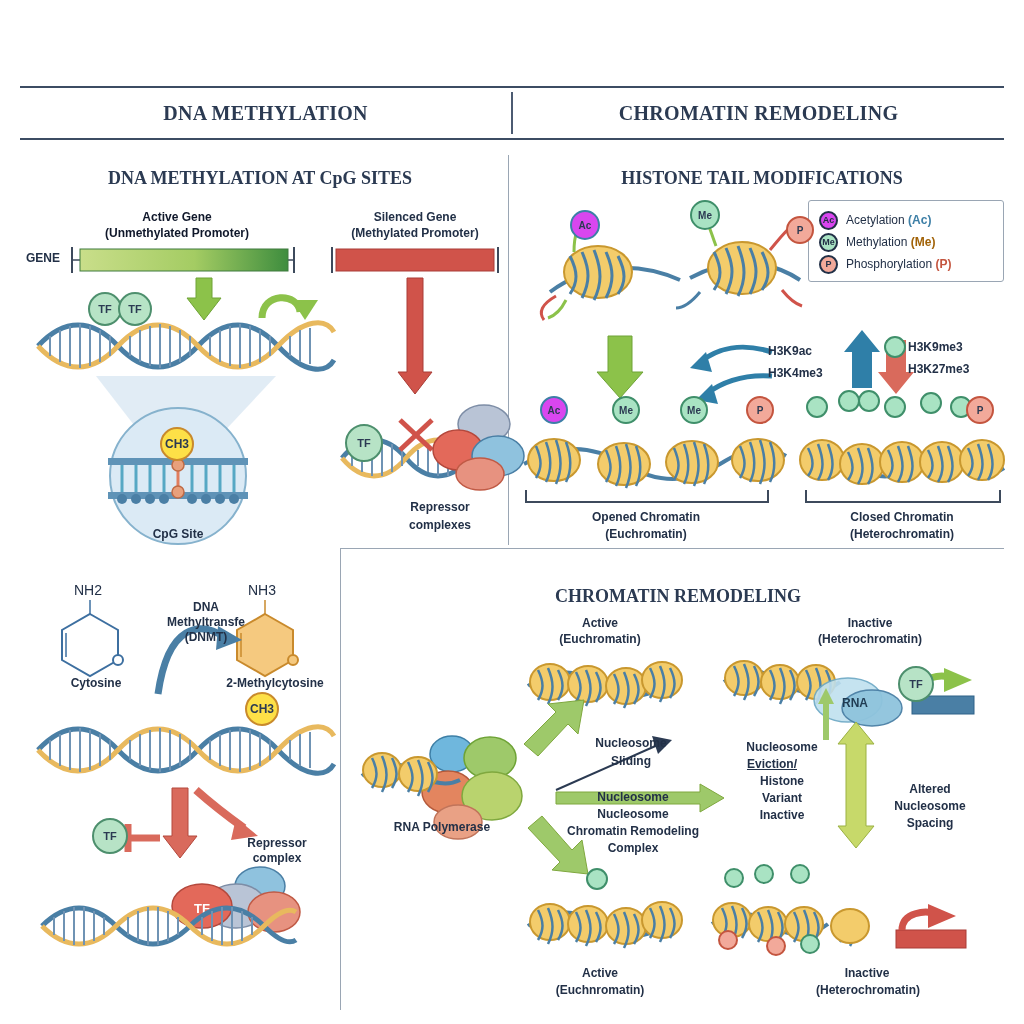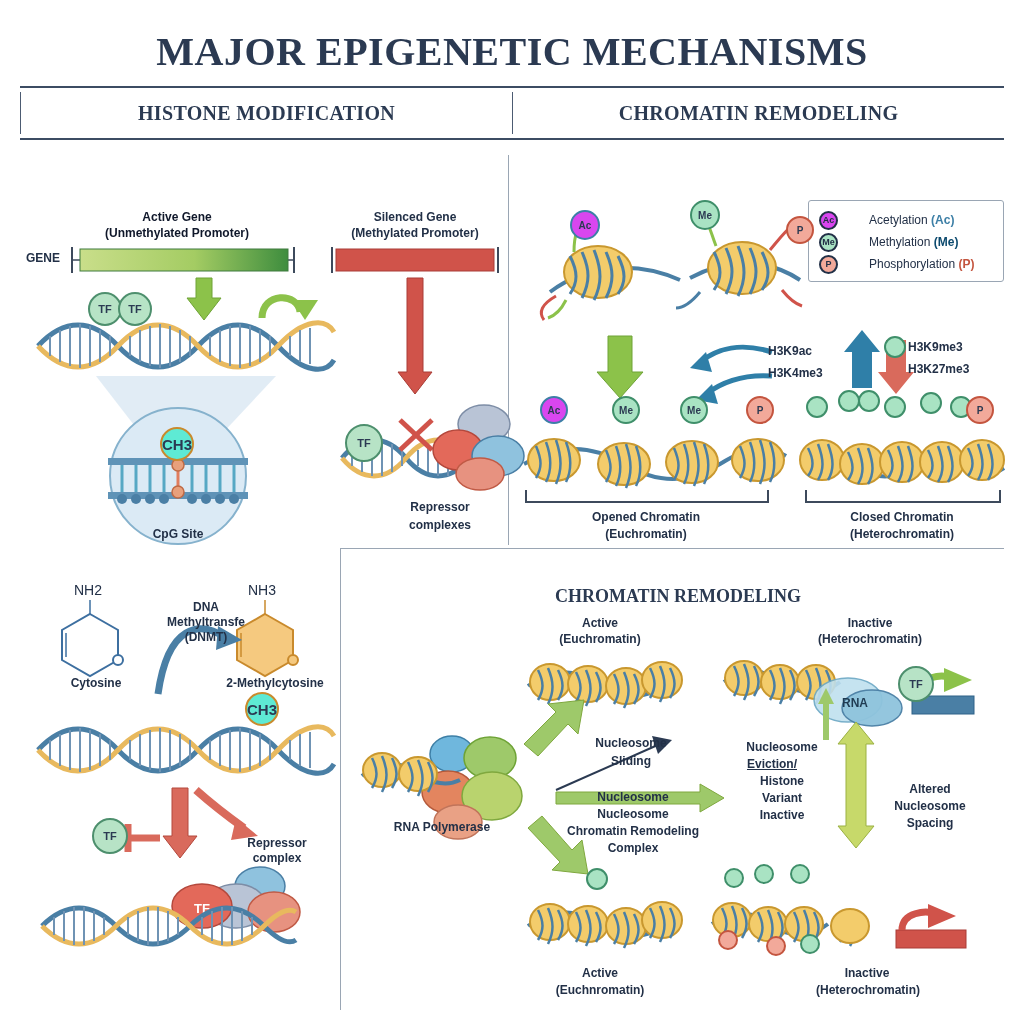--- a/index.html
+++ b/index.html
@@ -53,61 +53,62 @@
     position:absolute;border-radius:50%;
     display:flex;align-items:center;justify-content:center;
     font-size:10px;font-weight:bold;color:#2b3a52;
     border:2px solid;
     box-sizing:border-box;
   }
   .b-ac{background:#d946ef;border-color:#3d7fa6;}
   .b-me{background:#a9e3c3;border-color:#3f8f6a;}
   .b-p {background:#f2a99a;border-color:#c4553f;}
   .b-tf{background:#b7e3c6;border-color:#4d8f6d;font-size:11px;}
-  .b-ch3{background:#5eead4;border-color:#c98a2c;font-size:15px;}
+  .b-ch3{background:#fde047;border-color:#c98a2c;font-size:12px;}
 
   
   .legend{
     position:absolute;border:1px solid #9aa6b4;border-radius:3px;
     background:#fff;padding:8px 10px;box-sizing:border-box;
   }
   .legend .row{display:flex;align-items:center;height:22px;font-size:12px;}
   .legend .row .chip{
     width:19px;height:19px;border-radius:50%;border:2px solid;box-sizing:border-box;
     display:flex;align-items:center;justify-content:center;font-size:9px;font-weight:bold;
     margin-right:8px;
   }
-  .legend .row .txt{white-space:nowrap;margin-left:23px;}
+  .legend .row .txt{white-space:nowrap;}
   .c-ac{color:#3d7fa6;font-weight:bold;}
-  .c-me{color:#0c4a6e;font-weight:bold;}
+  .c-me{color:#a16207;font-weight:bold;}
   .c-p{color:#c4553f;font-weight:bold;}
 
   svg{position:absolute;overflow:visible;}
   .nolayer{pointer-events:none;}
 </style>
 </head>
 <body>
 
 <div class="page">
 
-  <div class="main-title">MAJOR EPIGENETIC MECHANISMS</div>
 
   <div class="rule" style="top:86px;"></div>
   <div class="subtitle-bar">
+    <div class="cell">DNA METHYLATION</div>
     <div class="sep"></div>
-    <div class="cell">HISTONE MODIFICATION</div>
     <div class="sep"></div>
     <div class="cell">CHROMATIN REMODELING</div>
   </div>
   <div class="rule" style="top:138px;"></div>
 
   <div class="vline" style="left:508px;top:155px;height:390px;"></div>
   <div class="hline" style="left:340px;top:548px;width:664px;"></div>
   <div class="vline" style="left:340px;top:548px;height:462px;"></div>
 
+  <div class="sec-title" style="left:30px;top:168px;width:460px;">DNA METHYLATION AT CpG SITES</div>
+  <div class="sec-title" style="left:520px;top:168px;width:484px;">HISTONE TAIL MODIFICATIONS</div>
   <div class="sec-title" style="left:352px;top:586px;width:652px;">CHROMATIN REMODELING</div>
 
   <div class="lbl b green" style="left:92px;top:210px;width:170px;">Active Gene</div>
   <div class="lbl b green" style="left:72px;top:226px;width:210px;">(Unmethylated Promoter)</div>
   <div class="lbl b" style="left:330px;top:210px;width:170px;">Silenced Gene</div>
   <div class="lbl b" style="left:320px;top:226px;width:190px;">(Methylated Promoter)</div>
   <div class="lbl b l" style="left:26px;top:251px;width:60px;text-align:left;">GENE</div>
 
   <svg style="left:0;top:0;" width="1024" height="1024" class="nolayer">
     <defs>

